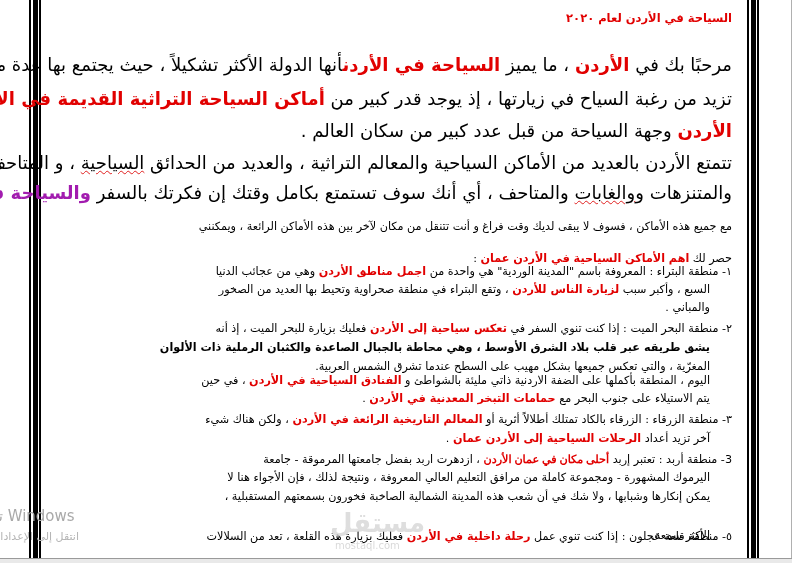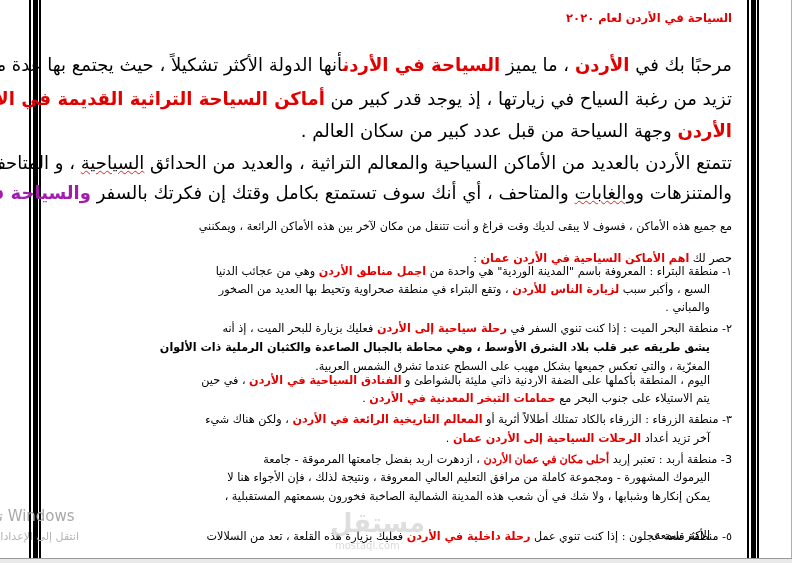--- a/index.html
+++ b/index.html
@@ -45,21 +45,21 @@
     <div class="line big" style="top: 58px; right: 60px; width: 520px;"><span>مرحبًا بك في </span><span class="hl" style="color: rgb(225, 0, 0);">الأردن</span><span>  ، ما يميز </span><span class="hl" style="color: rgb(225, 0, 0);">السياحة في الأردن</span><span>أنها الدولة الأكثر تشكيلاً ، حيث يجتمع بها عدة مجال</span></div>
     <div class="line big" style="top: 92px; right: 60px; width: 620px;"><span>تزيد من رغبة السياح في زيارتها ، إذ يوجد قدر كبير من  </span><span class="hl" style="color: rgb(225, 0, 0);">أماكن السياحة التراثية القديمة في الأردن</span><span> ، وتعتبر</span></div>
     <div class="line big" style="top: 124px; right: 60px; width: 560px;"><span class="hl" style="color: rgb(225, 0, 0);">الأردن</span><span> وجهة السياحة من قبل عدد كبير من سكان العالم .</span></div>
     <div class="line big" style="top: 156px; right: 60px; width: 620px;"><span>تتمتع الأردن بالعديد من الأماكن السياحية والمعالم التراثية ، والعديد من الحدائق </span><span class="spell">السياحية</span><span> ، و المتاحف</span></div>
     <div class="line big" style="top: 186px; right: 60px; width: 650px;"><span>والمتنزهات و</span><span class="spell">والغابات</span><span> والمتاحف  ، أي أنك سوف تستمتع بكامل وقتك إن فكرتك بالسفر </span><span class="hl" style="color: #a21caf;">والسياحة في الأردن</span></div>
     <div class="line" style="top: 220px; right: 60px; width: 650px;"><span>مع جميع هذه الأماكن ، فسوف لا يبقى لديك وقت فراغ و أنت تتنقل من مكان لآخر بين هذه الأماكن الرائعة ، ويمكنني</span></div>
     <div class="line" style="top: 252px; right: 60px; width: 520px;"><span>حصر لك </span><span class="hl" style="color: rgb(225, 0, 0); text-align: center;">اهم الأماكن السياحية في الأردن عمان</span><span> :</span></div>
     <div class="line" style="top: 265px; right: 60px; width: 650px;"><span>١-   منطقة البتراء : المعروفة باسم "المدينة الوردية" هي واحدة من </span><span class="hl" style="color: rgb(225, 0, 0); margin-top: 16px;">اجمل مناطق الأردن</span><span> وهي من عجائب الدنيا</span></div>
     <div class="line" style="top: 283px; right: 82px; width: 620px;"><span>السبع ، وأكبر سبب </span><span class="hl" style="color: rgb(225, 0, 0);">لزيارة الناس للأردن</span><span> ، وتقع البتراء في منطقة صحراوية وتحيط بها العديد من الصخور</span></div>
     <div class="line" style="top: 301px; right: 82px; width: 400px;"><span>والمباني .</span></div>
-    <div class="line" style="top: 322px; right: 60px; width: 650px;"><span>٢-   منطقة البحر الميت : إذا كنت تنوي السفر في </span><span class="hl" style="color: rgb(225, 0, 0);">رحلة سياحية إلى الأردن</span><span> فعليك بزيارة للبحر الميت ، إذ أنه</span></div>
+    <div class="line" style="top: 322px; right: 60px; width: 650px;"><span>٢-   منطقة البحر الميت : إذا كنت تنوي السفر في </span><span class="hl" style="color: rgb(225, 0, 0);">تعكس سياحية إلى الأردن</span><span> فعليك بزيارة للبحر الميت ، إذ أنه</span></div>
     <div class="line" style="top: 341px; right: 82px; width: 620px; font-weight: bold;"><span>يشق طريقه عبر قلب بلاد الشرق الأوسط ، وهي محاطة بالجبال الصاعدة والكثبان الرملية ذات الألوان</span></div>
     <div class="line" style="top: 360px; right: 82px; width: 620px;"><span>المغرّية ، والتي تعكس جميعها بشكل مهيب على السطح عندما تشرق الشمس العربية.</span></div>
     <div class="line" style="top: 374px; right: 82px; width: 640px;"><span>اليوم ، المنطقة بأكملها على الضفة الاردنية  ذاتي مليئة بالشواطئ و </span><span class="hl" style="color: rgb(225, 0, 0);">الفنادق السياحية في الأردن</span><span> ، في حين</span></div>
     <div class="line" style="top: 392px; right: 82px; width: 620px;"><span>يتم الاستيلاء على جنوب البحر مع </span><span class="hl" style="color: rgb(225, 0, 0);">حمامات التبخر المعدنية في الأردن</span><span> .</span></div>
     <div class="line" style="top: 413px; right: 60px; width: 650px;"><span>٣-   منطقة الزرقاء :  الزرقاء بالكاد تمتلك أطلالاً أثرية أو </span><span class="hl" style="color: rgb(225, 0, 0);">المعالم التاريخية الرائعة في الأردن</span><span>  ، ولكن هناك شيء</span></div>
     <div class="line" style="top: 432px; right: 82px; width: 620px;"><span>آخر تزيد أعداد </span><span class="hl" style="color: rgb(225, 0, 0);">الرحلات السياحية إلى الأردن عمان</span><span> .</span></div>
     <div class="line" style="top: 452px; right: 60px; width: 650px;"><span>3-   منطقة أربد : تعتبر إربد </span><span class="hl" style="color: rgb(225, 0, 0); font-family: Liberation Serif, serif;">أحلى مكان في عمان الأردن</span><span> ، ازدهرت اربد بفضل جامعتها المرموقة - جامعة</span></div>
     <div class="line" style="top: 471px; right: 82px; width: 640px;"><span>اليرموك المشهورة - ومجموعة كاملة من مرافق التعليم العالي المعروفة ، ونتيجة لذلك ، فإن الأجواء هنا لا</span></div>
     <div class="line" style="top: 490px; right: 82px; width: 640px;"><span>يمكن إنكارها وشبابها ، ولا شك في أن شعب هذه المدينة الشمالية الصاخبة فخورون بسمعتهم المستقبلية ،</span></div>
     <div class="line" style="top: 509px; right: 82px; width: 400px; margin-top: 20px;"><span>الأكثر سمعة.</span></div>

